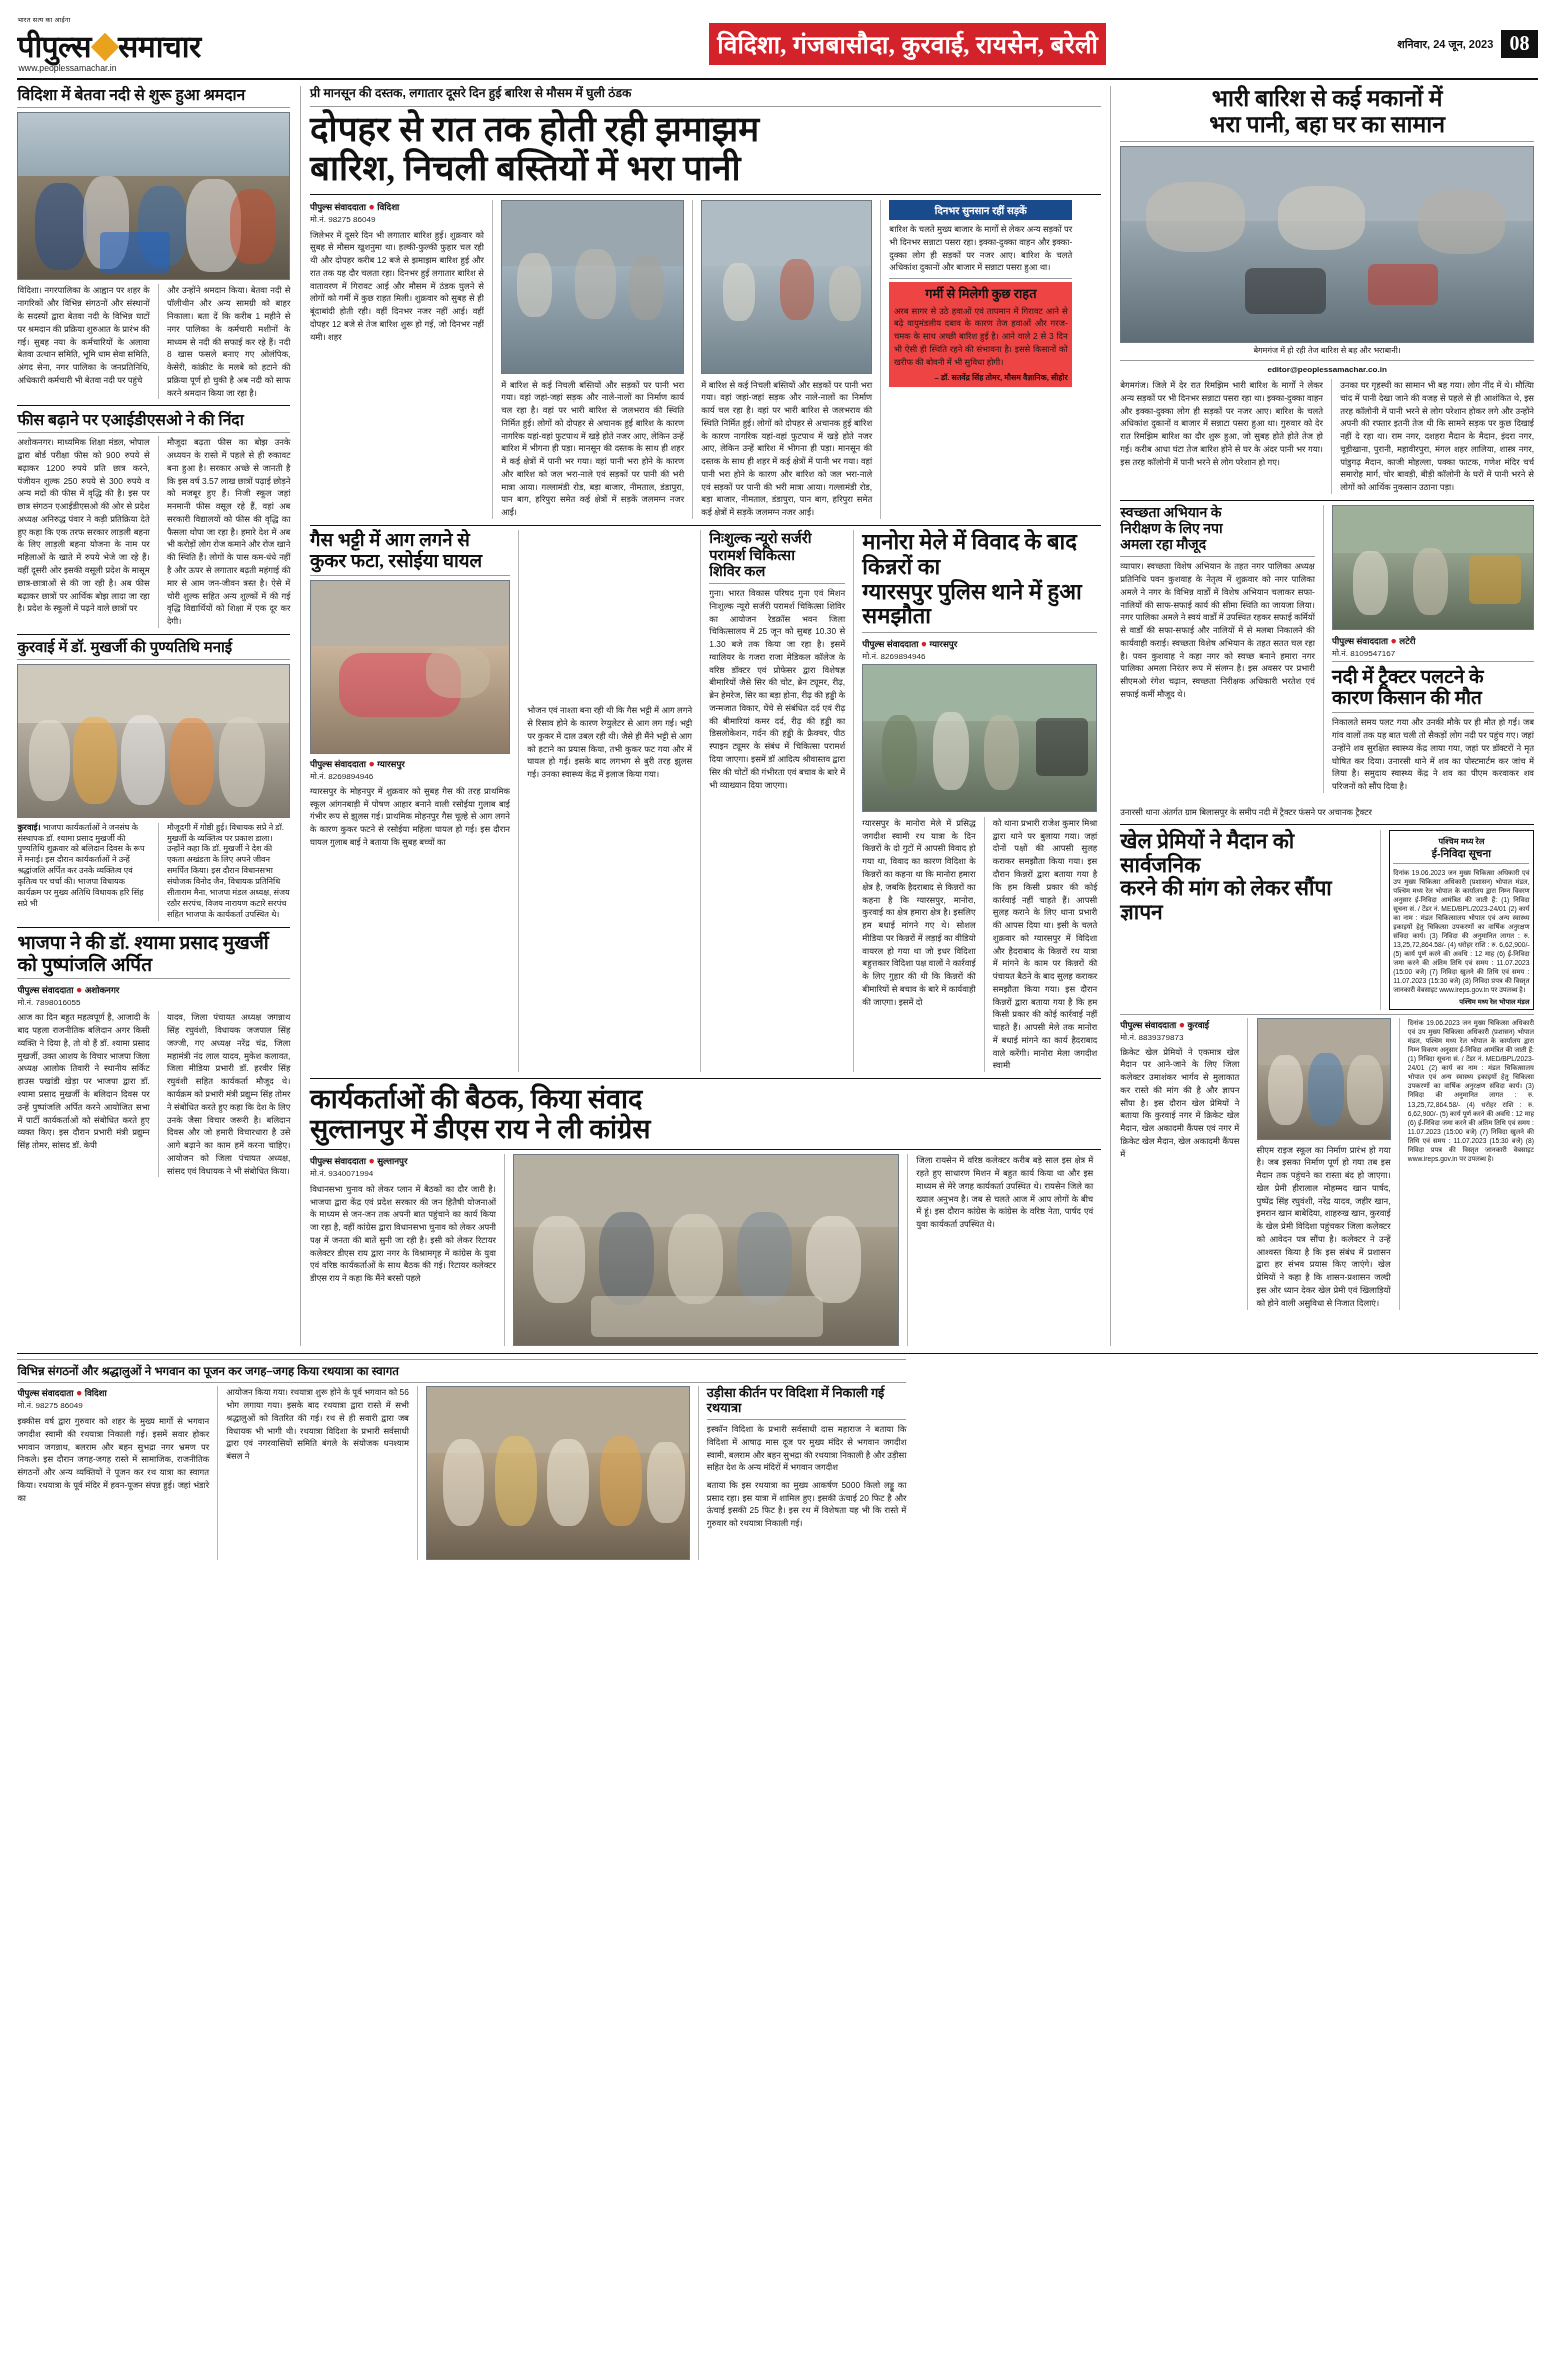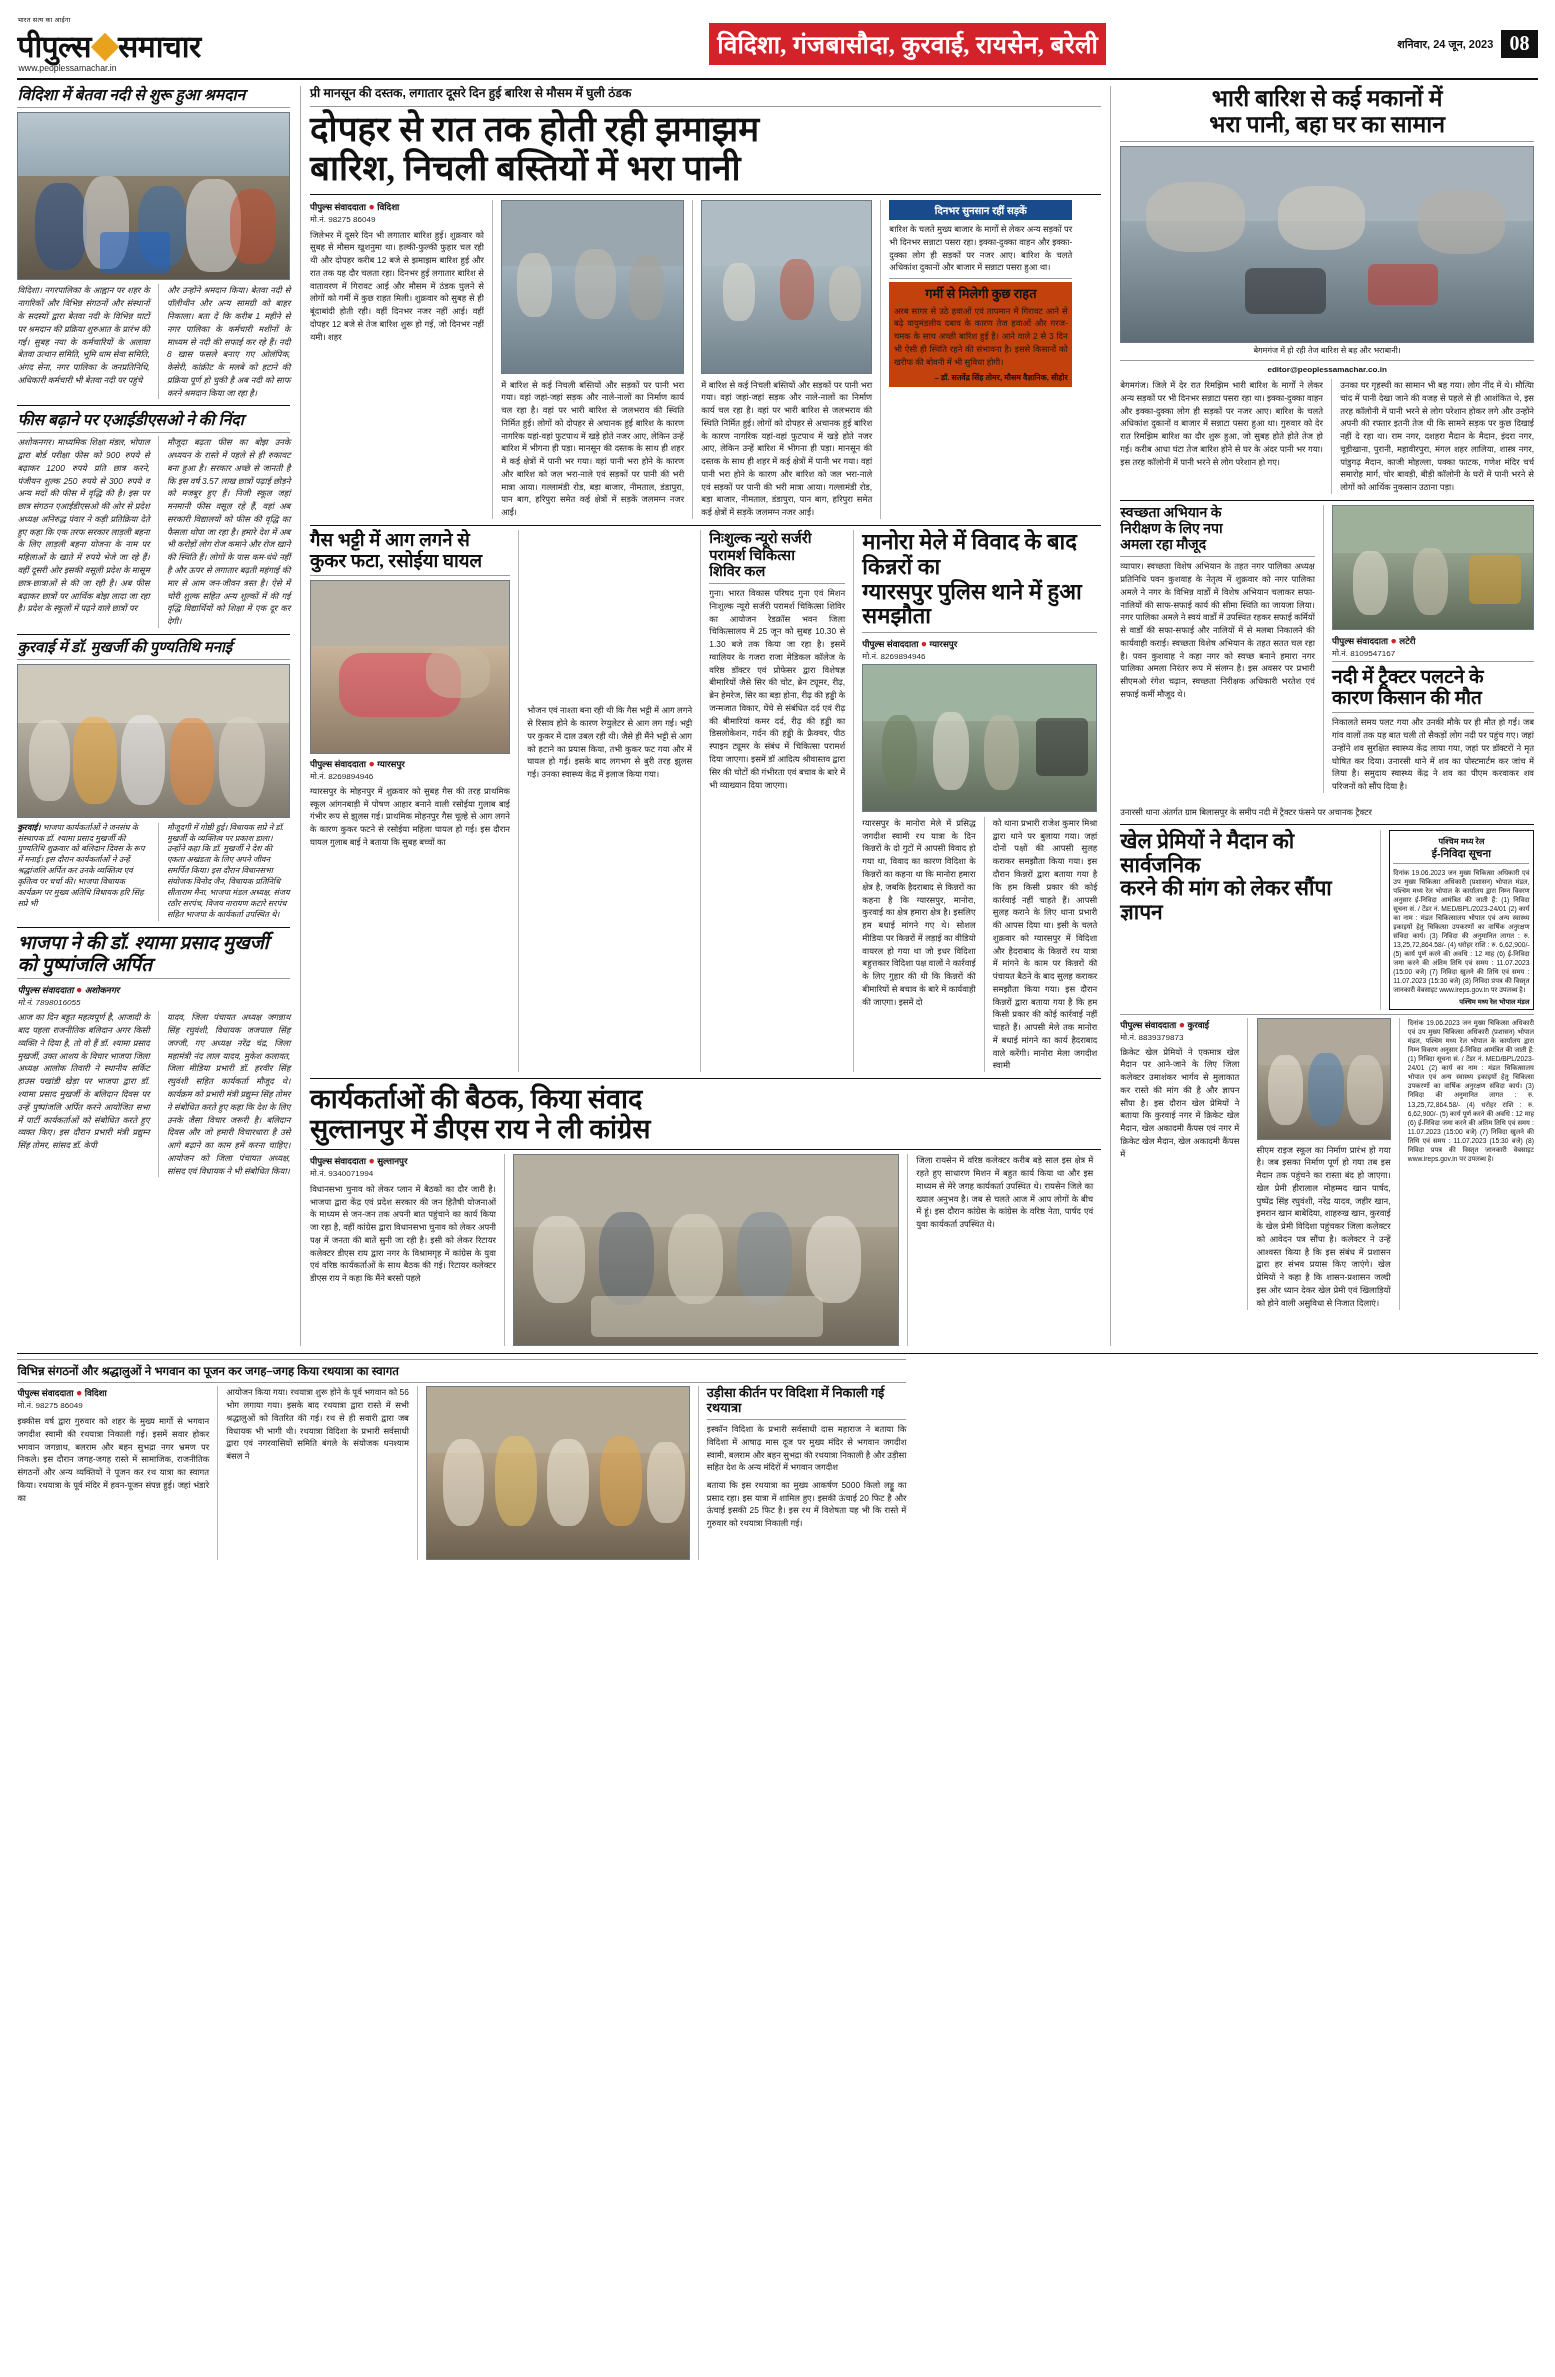--- a/index.html
+++ b/index.html
@@ -70,28 +70,28 @@
   }
   .photo .sky { position:absolute; left:0; right:0; top:0; height:38%; background: linear-gradient(#b9c6cf,#97a8b3); }
   .photo .ground { position:absolute; left:0; right:0; bottom:0; height:62%; background: linear-gradient(#6f7f8a,#53616b); }
   .photo .blob { position: absolute; border-radius: 40%; opacity: .55; }
   .col-sep { border-left: 0.6px solid #aaa; }
   .section-rule { border-top: 1.7px solid #111; margin: 5.8px 0 4.6px; }
   .cols { display: flex; gap: 8.1px; }
   .colline { border-left: 0.6px solid #b5b5b5; padding-left: 8.1px; }
   
   .main-grid { display: flex; gap: 9.3px; margin-top: 5.8px; }
-  .left-col { width: 273px; font-style: italic; }
+  .left-col { width: 273px; }
   .center-col { width: 801px; }
   .right-col { width: 424px; }
   .redtag {
     background: #184a8c; color: #fff; font-weight: bold; font-size: 10px;
     padding: 2.9px 4.6px; text-align: center;
   }
-  .greybox { background: #c2410c; padding: 4.6px; }
+  .greybox { background: #ef4444; padding: 4.6px; }
   .quote-attrib { font-size: 7.8px; font-weight: bold; text-align: right; }
   .rail-ad { border: 1.2px solid #111; padding: 3.5px; }
   .tiny { font-size: 6.7px; line-height: 1.35; text-align: justify; }
   .ad-title { font-weight: bold; font-size: 10.5px; text-align: center; }
   .ad-sub { font-weight: bold; font-size: 8.1px; text-align: center; }
 </style>
 </head>
 <body>
 
 <div class="page">

